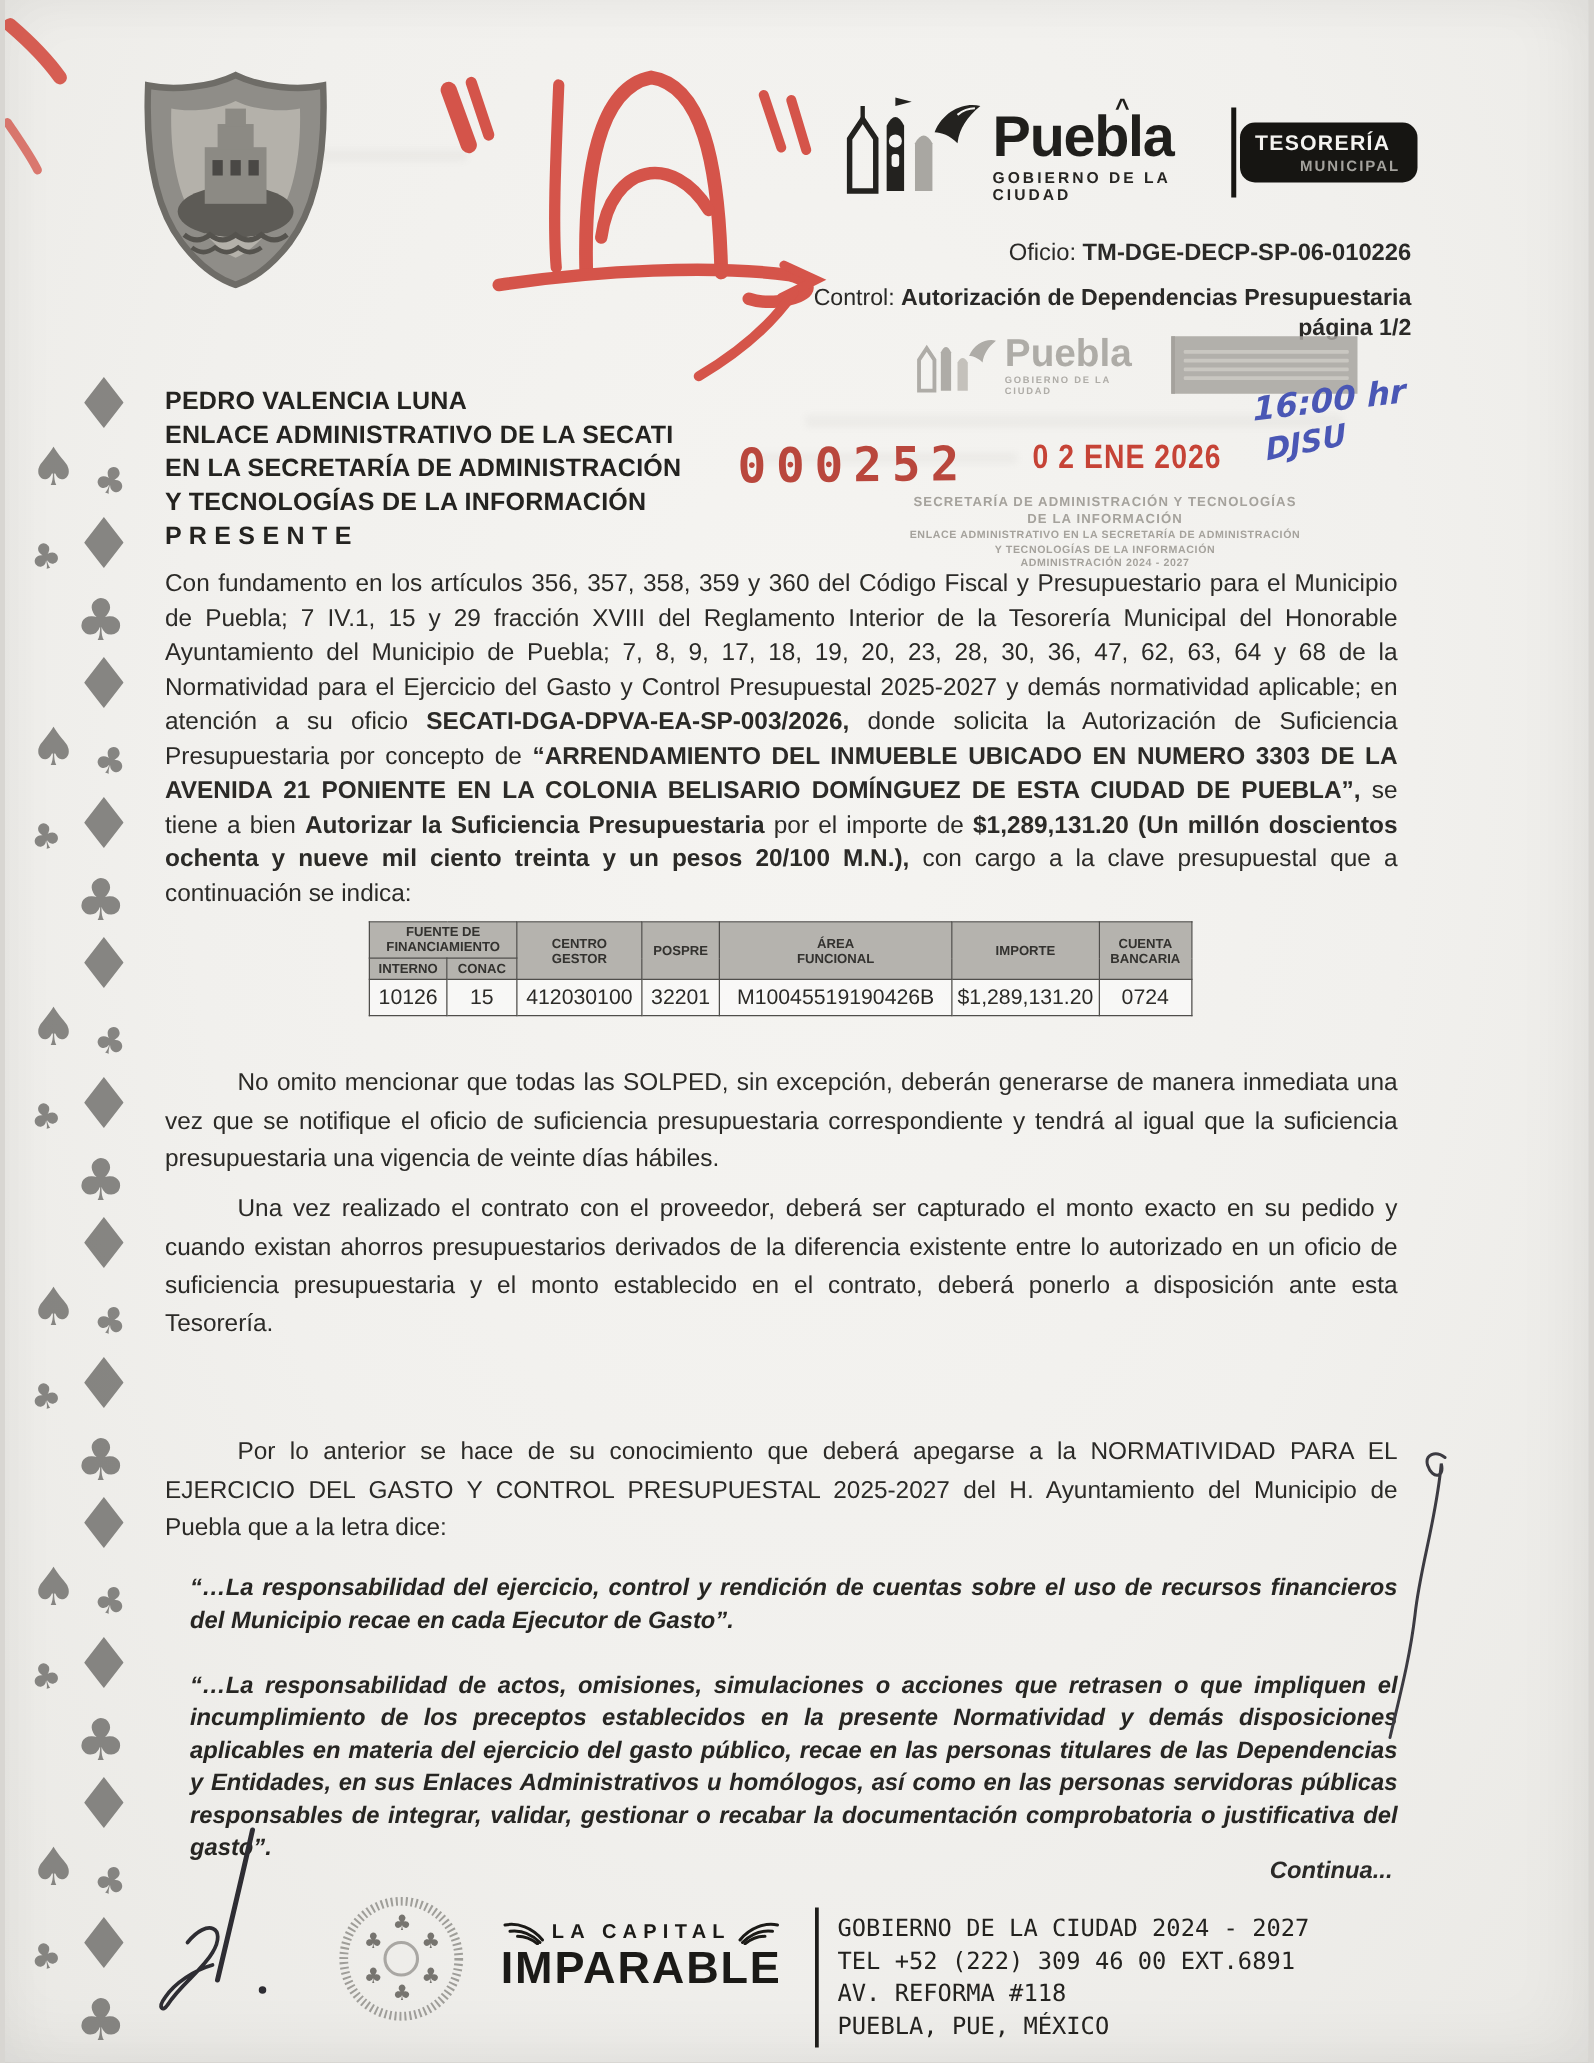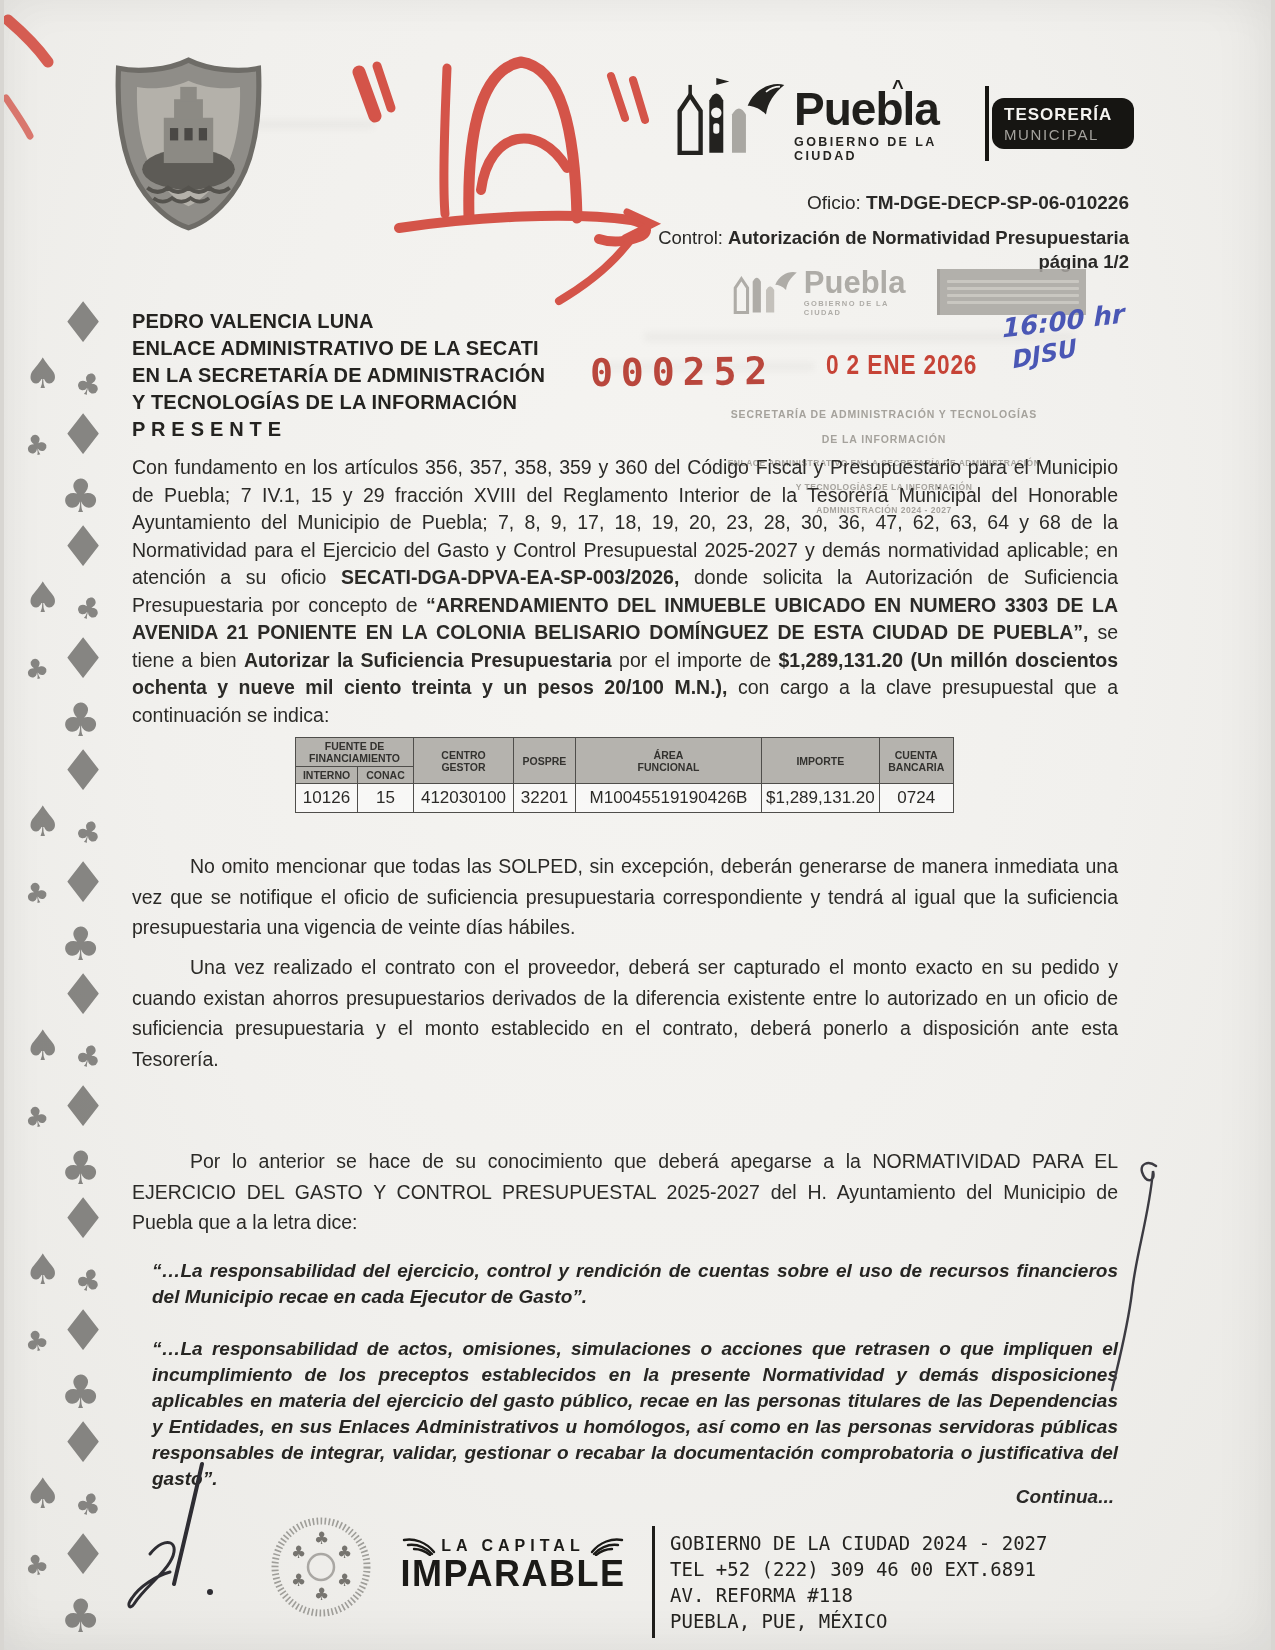--- a/index.html
+++ b/index.html
@@ -14,42 +14,42 @@
   
   .brand-row{left:660px;top:68px;width:470px;height:110px;display:flex;align-items:flex-start;}
   .brand-text{margin-left:8px;margin-top:18px;}
   .brand-name{font-size:46px;font-weight:800;letter-spacing:-1px;color:#201f1c;line-height:1;position:relative;}
   .brand-hat{position:absolute;left:98px;top:-9px;font-size:20px;font-weight:800;}
   .brand-tagline{font-size:12.5px;font-weight:700;letter-spacing:2.4px;color:#262522;margin-top:3px;}
   .division-box{position:relative;margin-left:14px;margin-top:30px;background:#161512;color:#f4f3f0;
     padding:7px 12px 6px 12px;min-width:118px;border-radius:12px;}
   .division-box:before{content:"";position:absolute;left:-7px;top:-12px;bottom:-12px;width:4px;background:#161512;}
   .division-l1{font-size:17px;font-weight:800;letter-spacing:1px;}
-  .division-l2{font-size:15px;font-weight:400;letter-spacing:1.6px;color:#a4a29d;margin-top:1px;}
+  .division-l2{font-size:12px;font-weight:700;letter-spacing:1.6px;color:#a4a29d;margin-top:1px;margin-left:36px;}
   .oficio-line{left:520px;top:192px;width:605px;text-align:right;font-size:19px;color:#2a2927;}
   .oficio-number{font-weight:800;}
   .asunto-block{left:460px;top:226px;width:665px;text-align:right;font-size:18.5px;line-height:24px;}
   .asunto-text,.page-indicator{font-weight:800;}
   
   .grey-stamp{left:722px;top:256px;width:360px;height:72px;display:flex;align-items:center;opacity:.85;}
   .gs-text{margin-left:6px;}
   .gs-name{font-size:31px;font-weight:800;color:#a3a09b;line-height:1;}
   .gs-tag{font-size:7.5px;font-weight:700;letter-spacing:1.4px;color:#a3a09b;margin-top:1px;}
   .gs-box{margin-left:8px;width:132px;height:46px;background:#a8a5a0;border-left:3px solid #98958f;
     display:flex;flex-direction:column;justify-content:center;gap:4px;padding:0 7px;}
   .gs-box i{display:block;height:3px;background:#c3c0ba;border-radius:1px;}
   .hand-blue{color:#4a57b5;font-family:"DejaVu Sans",sans-serif;font-style:italic;font-weight:600;}
   .hand-time{left:998px;top:306px;font-size:26px;transform:rotate(-7deg) skewX(-6deg);}
   .hand-initials{left:1008px;top:340px;font-size:24px;transform:rotate(-11deg) skewX(-6deg);}
   .folio-stamp{left:586px;top:350px;font-family:"DejaVu Sans Mono","Liberation Mono",monospace;
     font-size:38px;font-weight:700;letter-spacing:8px;color:#b5392e;opacity:.92;transform:rotate(-.6deg);}
   .date-stamp{left:822px;top:350px;font-size:27px;font-weight:700;letter-spacing:1px;color:#c43a2d;
     transform:scaleX(.84);transform-origin:left top;opacity:.95;}
   .stamp-text{left:630px;top:396px;width:500px;text-align:center;color:#a5a29c;}
-  .stamp-text div{font-size:8.5px;font-weight:600;letter-spacing:.5px;line-height:11.5px;margin-top:12px;}
+  .stamp-text div{font-size:8.5px;font-weight:600;letter-spacing:.5px;line-height:11.5px;}
   .stamp-text div:nth-child(-n+2){font-size:10.5px;font-weight:700;letter-spacing:.9px;line-height:13px;}
   
   .addressee{left:128px;top:308px;width:480px;}
   .addressee div{font-size:20px;font-weight:700;color:#242320;line-height:27px;letter-spacing:.2px;}
   .para{width:986px;text-align:justify;font-size:19.5px;line-height:27.5px;color:#2b2a27;}
   .p1{left:128px;top:454px;}
   .p2{left:128px;top:851px;line-height:30.5px;text-indent:58px;}
   .p3{left:128px;top:952px;line-height:30.5px;text-indent:58px;}
   .p4{left:128px;top:1146px;line-height:30.5px;text-indent:58px;}
   .seg-bold{font-weight:800;}
@@ -168,21 +168,21 @@
     </div>
   </div>
 
   <div class="abs oficio-line">
     <span>Oficio:</span>
     <span class="oficio-number">TM-DGE-DECP-SP-06-010226</span>
   </div>
   <div class="abs asunto-block">
     <div>
       <span>Control:</span>
-      <span class="asunto-text">Autorización de Normatividad Presupuestaria</span>
+      <span class="asunto-text">Autorización de Dependencias Presupuestaria</span>
     </div>
     <div class="page-indicator">página 1/2</div>
   </div>
 
   <div class="abs grey-stamp">
     <svg width="72" height="52" viewBox="0 0 140 100">
       <path d="M18 90 L18 42 L30 24 L42 42 L42 90 Z" fill="none" stroke="#a3a09b" stroke-width="6"></path>
       <path d="M52 90 L52 30 Q60 14 68 30 L68 90 Z" fill="#a3a09b"></path>
       <path d="M78 90 L78 46 Q86 32 94 46 L94 90 Z" fill="#bcb9b3"></path>
       <path d="M96 36 C104 16 124 8 138 12 C126 22 119 32 117 46 C110 39 102 36 96 36 Z" fill="#a3a09b"></path>

